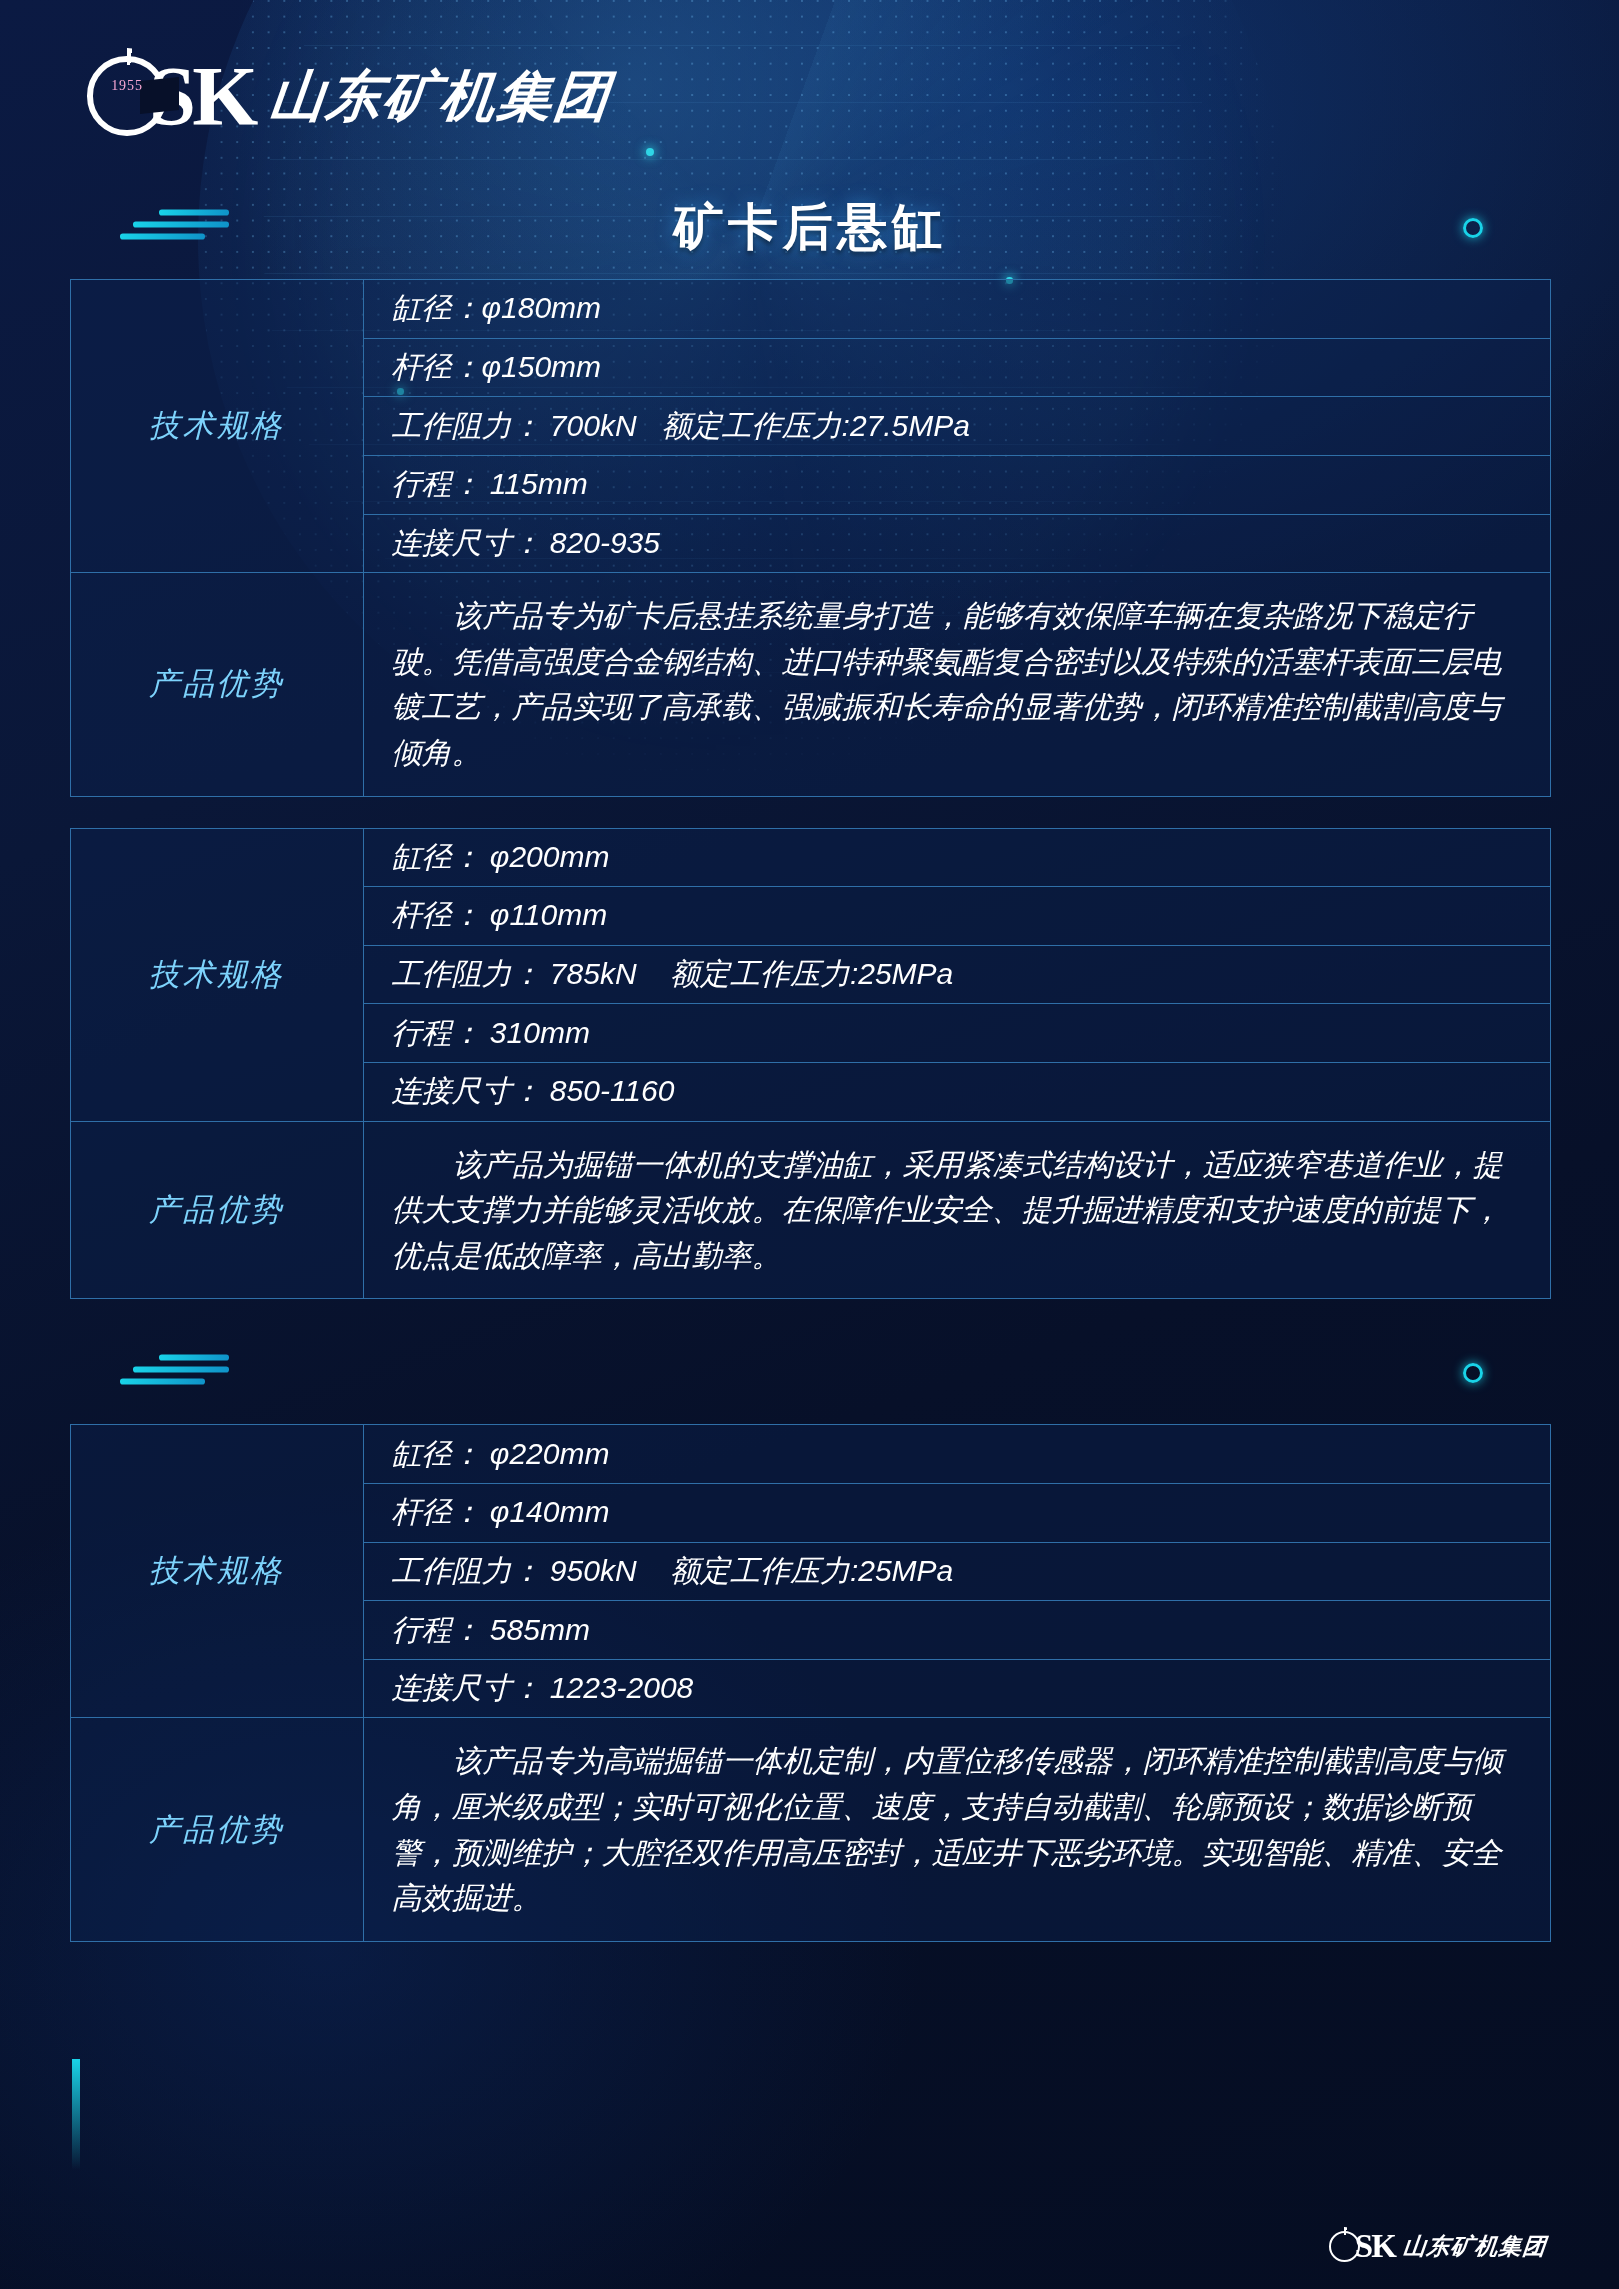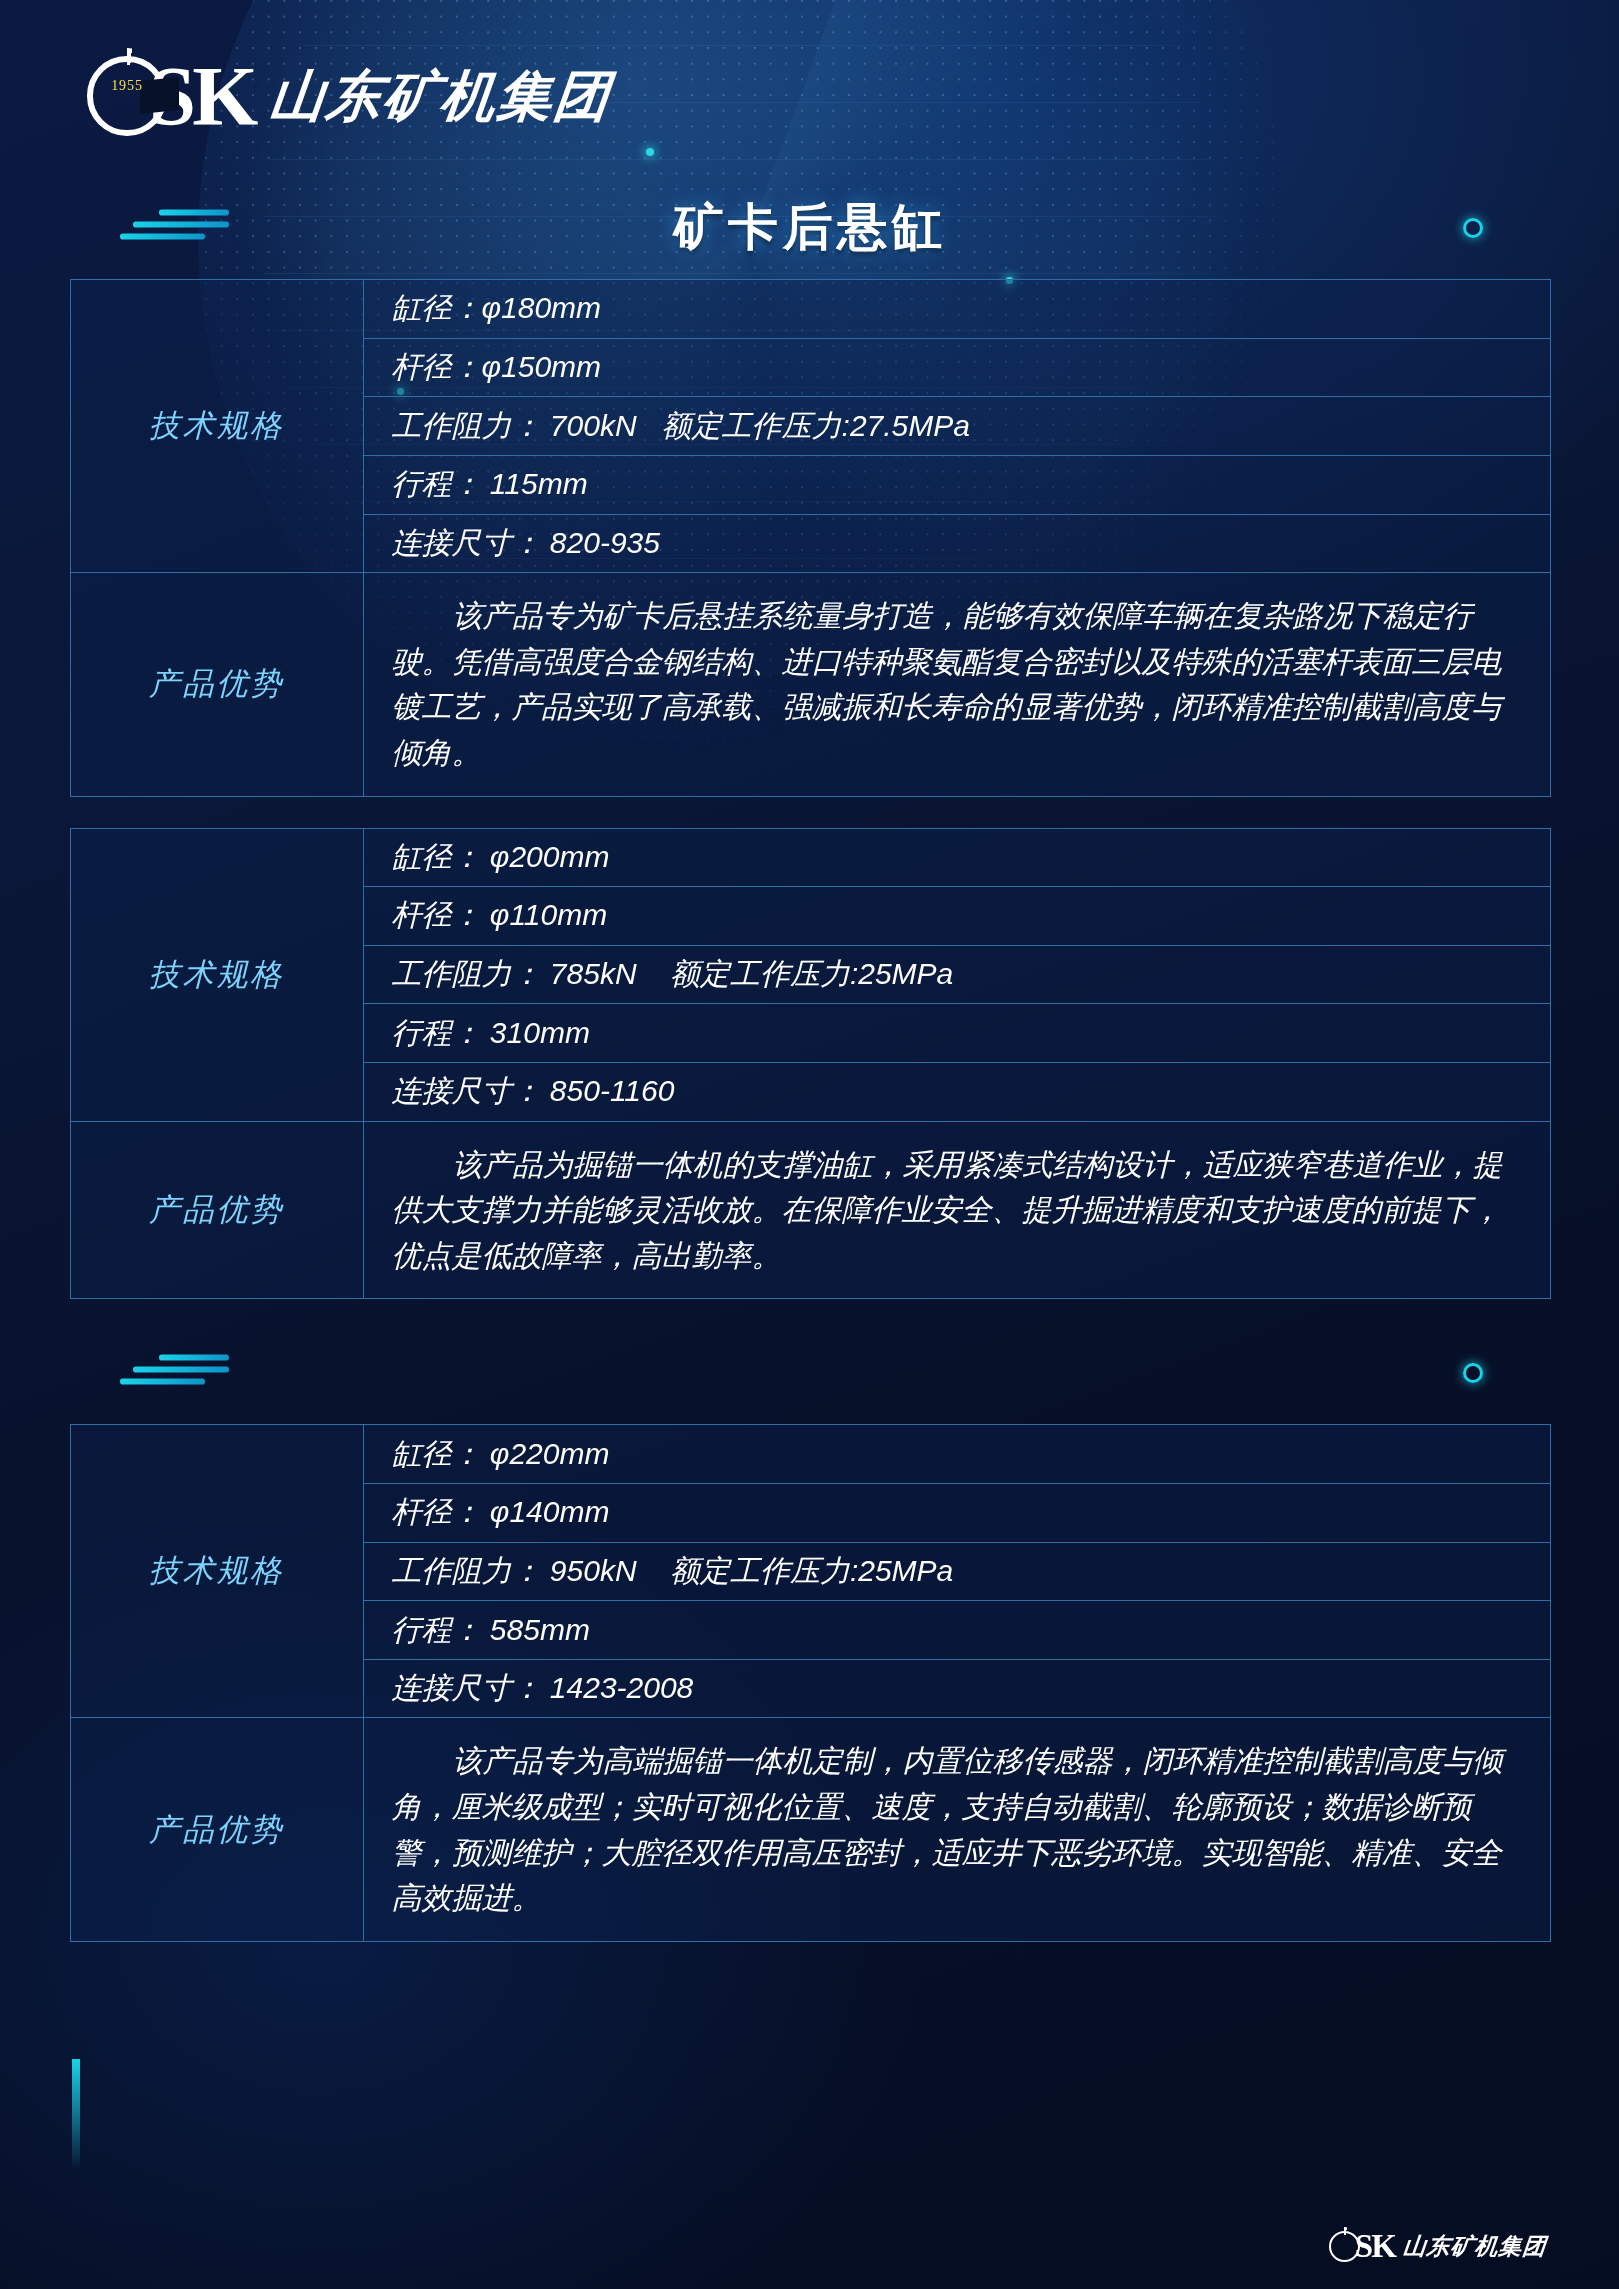--- a/index.html
+++ b/index.html
@@ -88,21 +88,21 @@
   }
   .logo-mark .cut {
     position: absolute; right: -3.7px; top: 31px;
     width: 39px; height: 33px;
     background: #071029;
     transform: skewY(-6deg);
   }
   .logo-mark .year {
     position: absolute; left: 0; right: 0; top: 30px;
     text-align: center;
-    font-size: 14px; letter-spacing: 0.9px; color: #fde047;
+    font-size: 14px; letter-spacing: 0.9px; color: #f9a8d4;
     font-family: "Liberation Serif", serif;
   }
   .logo-k {
     font-size: 85px; font-weight: bold; line-height: 0.92;
     letter-spacing: -3.7px; color: #ffffff;
     font-family: "Liberation Serif", serif;
     margin-left: -41px;
   }
   .logo-cn {
     font-size: 55px; font-weight: bold; line-height: 1;
@@ -307,21 +307,21 @@
     </div>
     <table class="spec">
       <tbody>
           <tr>
         <td class="label">技术规格</td>
         <td>
           <div class="spec-line">缸径： φ220mm</div>
           <div class="spec-line">杆径： φ140mm</div>
           <div class="spec-line">工作阻力： 950kN    额定工作压力:25MPa</div>
           <div class="spec-line">行程： 585mm</div>
-          <div class="spec-line">连接尺寸： 1423-2008</div>
+          <div class="spec-line">连接尺寸： 1223-2008</div>
         </td>
       </tr>
       <tr>
         <td class="label">产品优势</td>
         <td>
           <div class="adv-text">该产品专为高端掘锚一体机定制，内置位移传感器，闭环精准控制截割高度与倾角，厘米级成型；实时可视化位置、速度，支持自动截割、轮廓预设；数据诊断预警，预测维护；大腔径双作用高压密封，适应井下恶劣环境。实现智能、精准、安全高效掘进。</div>
         </td>
       </tr>
     </tbody>
       </table>

